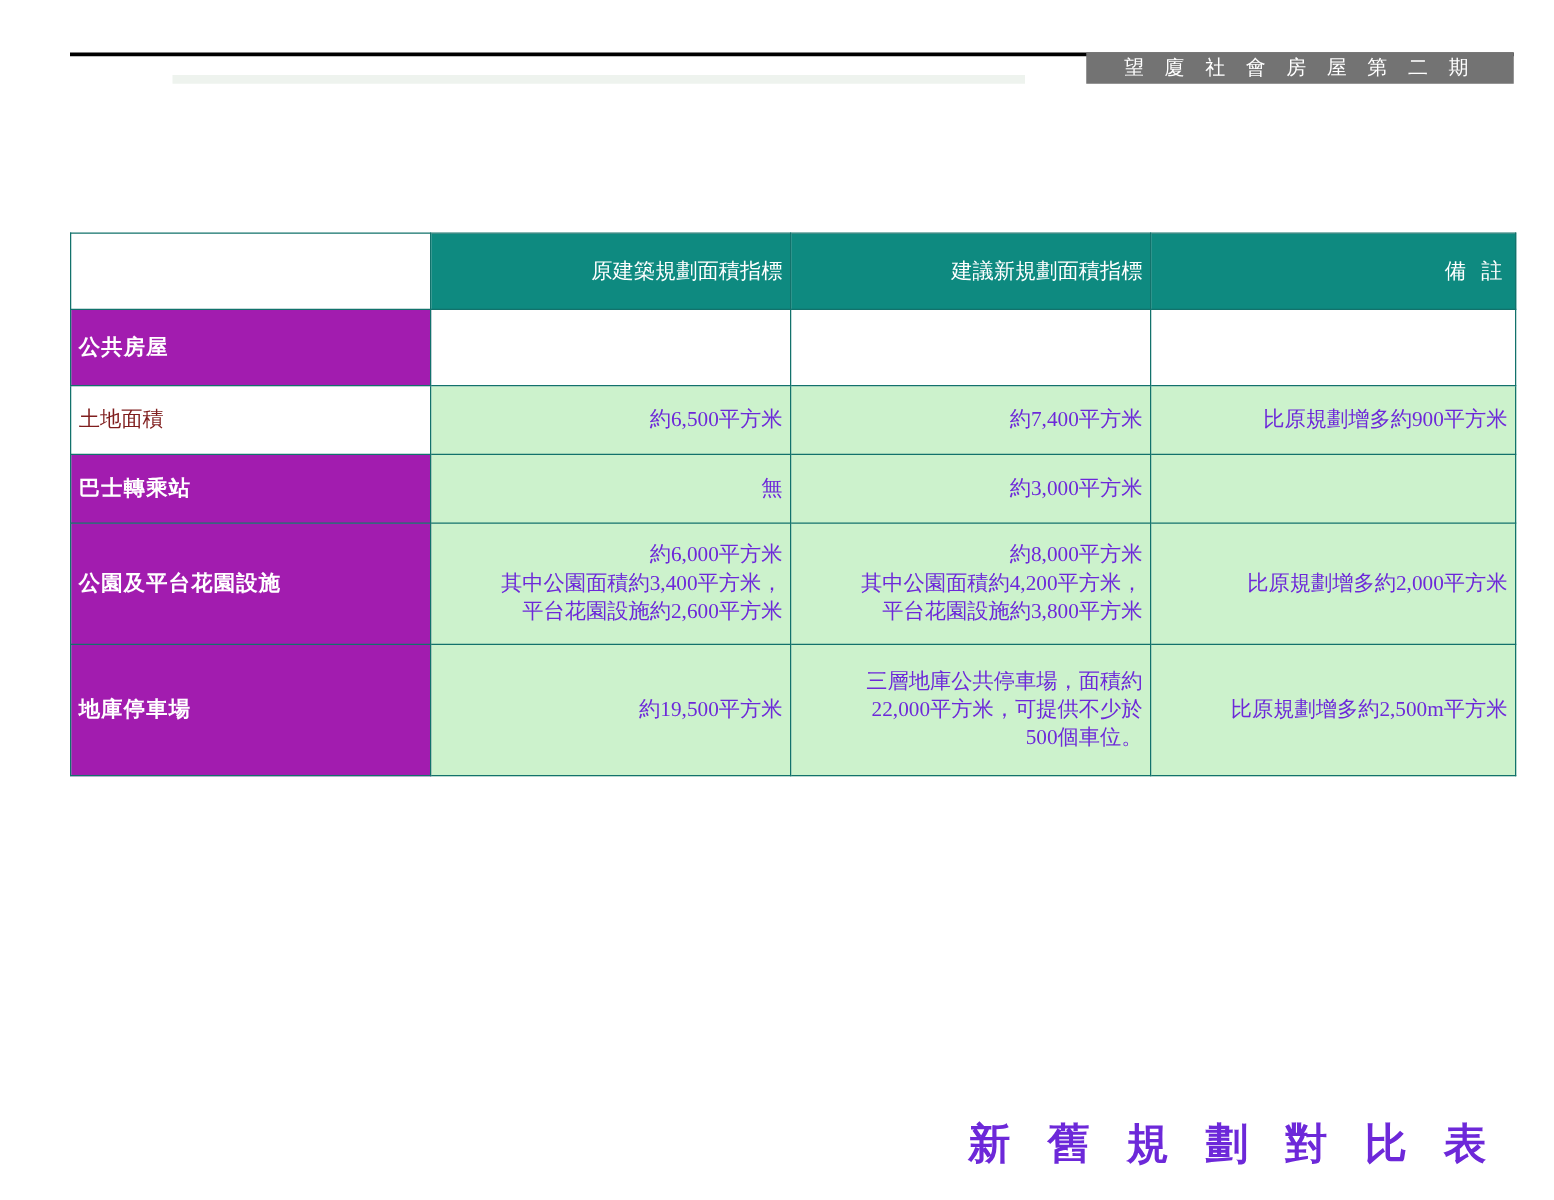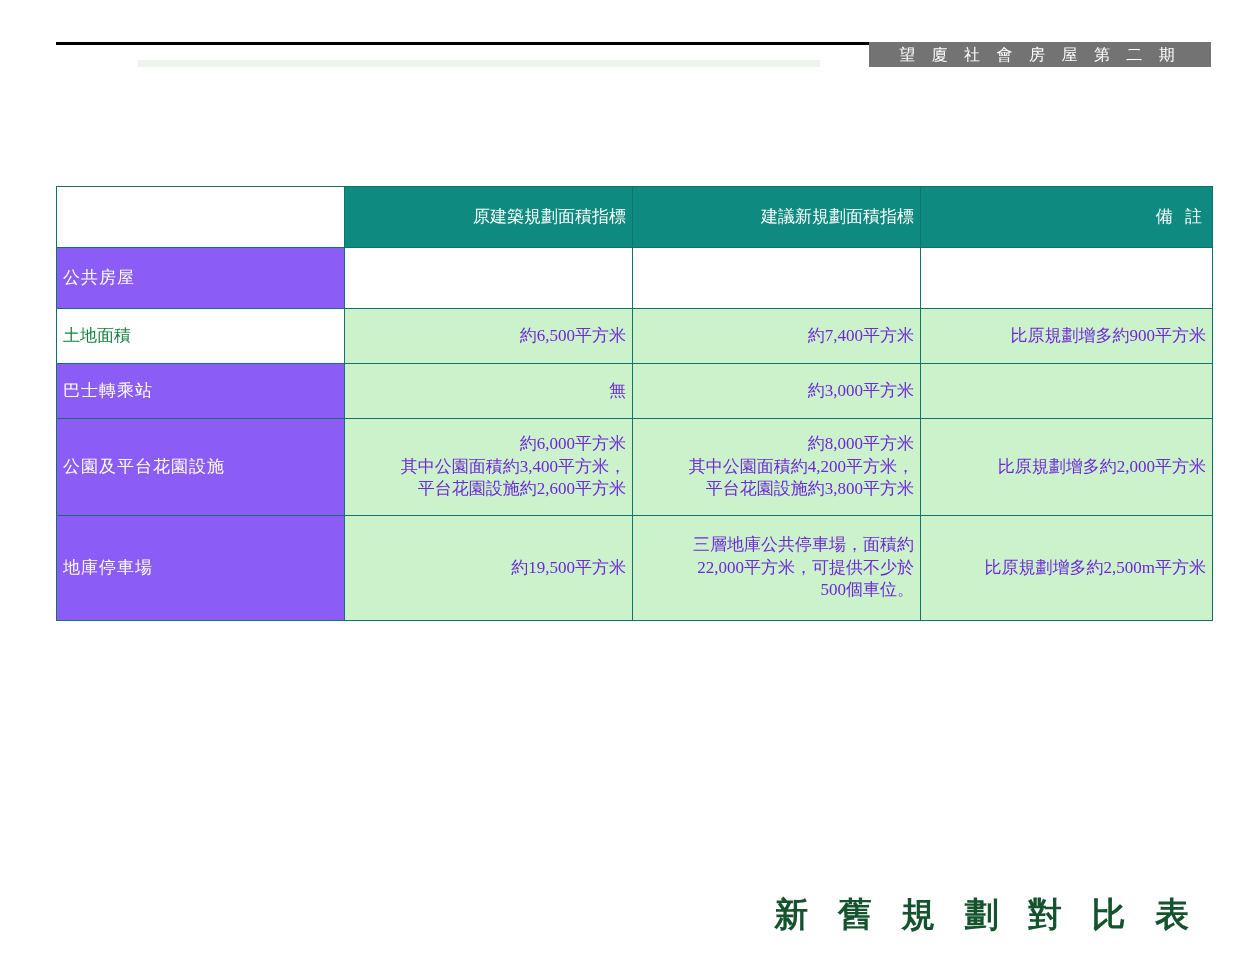--- a/index.html
+++ b/index.html
@@ -83,31 +83,31 @@
     height: 52px;
   }
   .hdr td.blank {
     background: #ffffff;
     border-color: #12726b;
   }
   .hdr td.note-cell { letter-spacing: 4px; }
 
   
   td.sect {
-    background: #8b5cf6;
+    background: #a21caf;
     color: #ffffff;
     font-size: 22px;
-    font-weight: normal;
+    font-weight: bold;
     padding-left: 10px;
     letter-spacing: 1px;
   }
   
   td.sub {
     background: #ffffff;
-    color: #15803d;
+    color: #7f1d1d;
     font-size: 18px;
     padding-left: 28px;
   }
   
   td.data {
     background: #ccf2cc;
     color: #6d28d9;
     text-align: right;
   }
   td.data.empty { background: #ffffff; }
@@ -122,21 +122,21 @@
 
   
   .footer-title {
     position: absolute;
     right: 44px;
     bottom: 22px;
     font-family: "Liberation Sans", sans-serif;
     font-size: 34px;
     font-weight: bold;
     letter-spacing: 10px;
-    color: #14532d;
+    color: #6d28d9;
     white-space: nowrap;
   }
 </style>
 </head>
 <body>
 
 <div class="header-rule"></div>
 <div class="header-faint"></div>
 <div class="header-badge">望 廈 社 會 房 屋 第 二 期</div>
 

